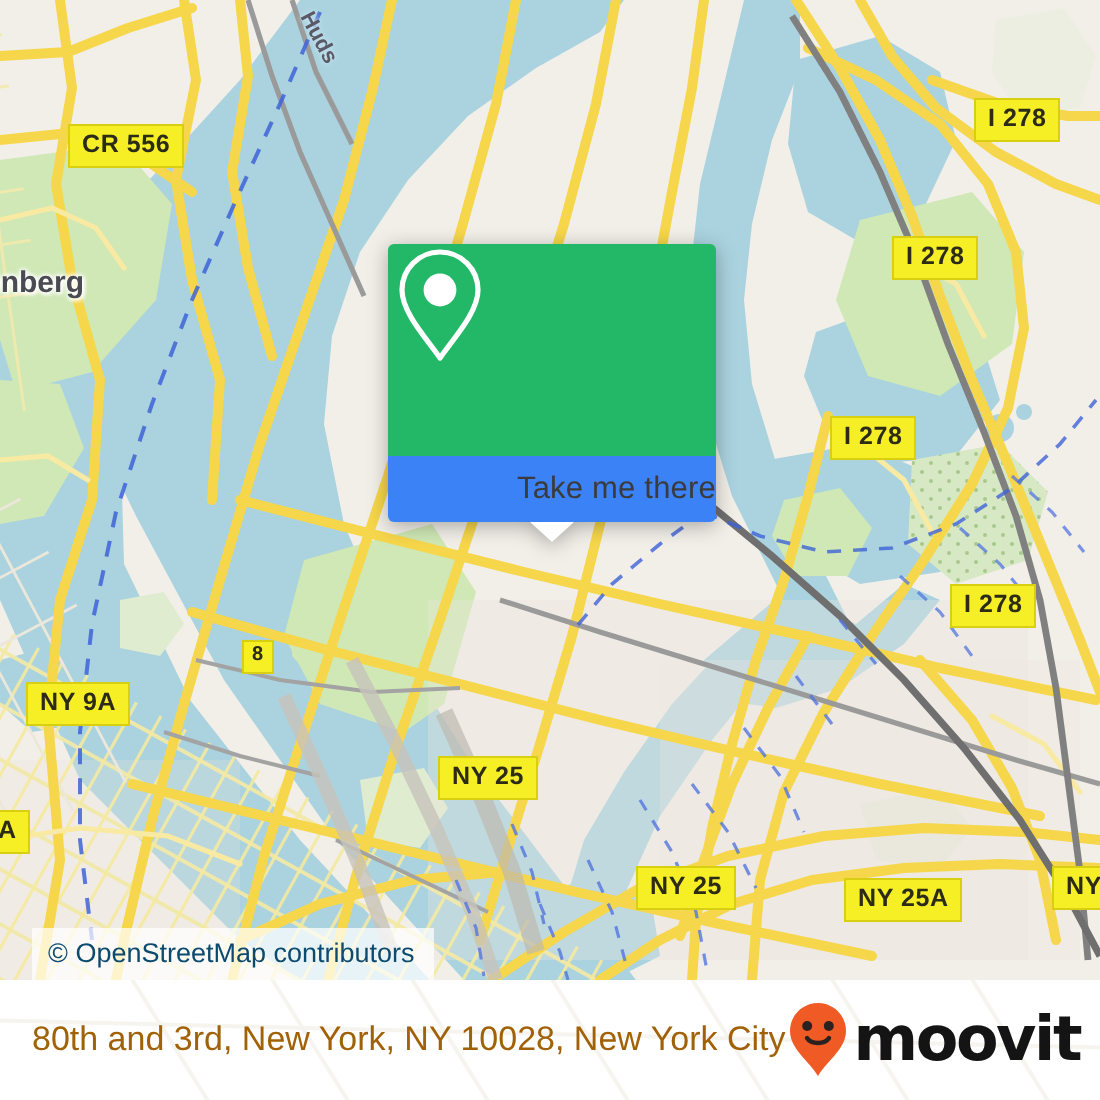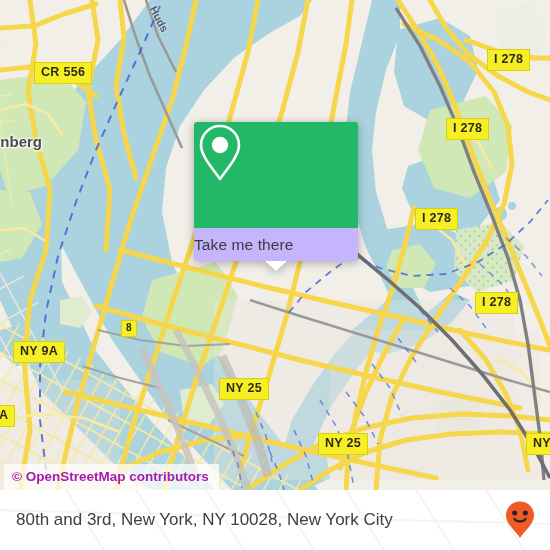--- a/index.html
+++ b/index.html
@@ -46,46 +46,45 @@
     position:absolute;
     color:#5a5a66;
     font-size:11px;
     font-weight:bold;
     text-shadow:0 0 3px #c6e0ef,0 0 2px #c6e0ef;
     white-space:nowrap;
   }
 
   
   #attrib{
-    position:absolute;left:4px;top:464px;
+    position:absolute;left:16px;top:464px;
     background:rgba(255,255,255,0.72);
-    color:#a21caf;
+    color:#0c4a6e;
     font-size:13.5px;
     padding:5px 10px 5px 8px;
     white-space:nowrap;
     line-height:1.2;
-    font-weight:bold;
   }
 
   
   #card{
     position:absolute;left:194px;top:122px;width:164px;
     filter:drop-shadow(0 2px 5px rgba(0,0,0,0.30));
   }
   #card-green{
     height:106px;width:100%;
     background:#22b868;
     border-radius:3px 3px 0 0;
     display:flex;align-items:center;justify-content:center;
   }
   #card-white{
     height:33px;width:100%;
-    background:#c4b5fd;
+    background:#3b82f6;
     border-radius:0 0 3px 3px;
-    display:flex;align-items:center;justify-content:flex-start;
+    display:flex;align-items:center;justify-content:flex-end;
     position:relative;
   }
   #card-label{
     font-size:15.5px;color:#3b3b3b;
     font-family:"Liberation Sans", sans-serif;
     letter-spacing:.1px;
   }
   #card-tail{
     position:absolute;left:50%;bottom:-10px;margin-left:-11px;
     width:0;height:0;
@@ -102,21 +101,21 @@
     box-sizing:border-box;
     padding:0 14px 0 16px;
     overflow:hidden;
   }
   #footer-bg{
     position:absolute;left:0;top:0;width:550px;height:60px;
     overflow:hidden;opacity:.45;pointer-events:none;
   }
   #footer-address{
     position:relative;z-index:2;
-    font-size:17px;color:#404040;
+    font-size:17px;color:#a16207;
     font-family:"Liberation Sans", sans-serif;
     white-space:nowrap;
   }
   #brand{position:relative;z-index:2;display:flex;align-items:center;gap:2px;}
   #brand-word{
     font-size:31px;color:#141414;
     font-family:"DejaVu Sans", sans-serif;
     font-weight:bold;letter-spacing:-1.2px;
     line-height:1;
   }
@@ -400,20 +399,21 @@
     <div class="shield md" style="left:34px;top:62px;">CR 556</div>
     <div class="shield md" style="left:487px;top:49px;">I 278</div>
     <div class="shield md" style="left:446px;top:118px;">I 278</div>
     <div class="shield md" style="left:415px;top:208px;">I 278</div>
     <div class="shield md" style="left:475px;top:292px;">I 278</div>
     <div class="shield md" style="left:13px;top:341px;">NY 9A</div>
     <div class="shield sm" style="left:121px;top:320px;">8</div>
     <div class="shield md" style="left:-8px;top:405px;">A</div>
     <div class="shield md" style="left:219px;top:378px;">NY 25</div>
     <div class="shield md" style="left:318px;top:433px;">NY 25</div>
+    <div class="shield md" style="left:422px;top:439px;">NY 25A</div>
     <div class="shield md" style="left:526px;top:433px;">NY 2</div>
 
     <div id="attrib">© OpenStreetMap contributors</div>
 
     <div id="card">
       <div id="card-green">
         <svg width="52" height="62" viewBox="0 0 52 62">
           <path d="M26 4 C15.5 4 7 12.5 7 23 C7 34.5 20 48 26 57 C32 48 45 34.5 45 23 C45 12.5 36.5 4 26 4 Z" fill="none" stroke="#ffffff" stroke-width="2.6" stroke-linejoin="round"></path>
           <circle cx="26" cy="23" r="8.2" fill="#ffffff"></circle>
         </svg>
@@ -443,16 +443,17 @@
 
     <div id="footer-address">80th and 3rd, New York, NY 10028, New York City</div>
 
     <div id="brand">
       <svg width="32" height="40" viewBox="0 0 32 40">
         <path d="M16 1.5 C8.2 1.5 2 7.7 2 15.5 C2 24.5 12 31 16 38 C20 31 30 24.5 30 15.5 C30 7.7 23.8 1.5 16 1.5 Z" fill="#ef5a25"></path>
         <circle cx="10.6" cy="13" r="2.5" fill="#2b2220"></circle>
         <circle cx="21.4" cy="13" r="2.5" fill="#2b2220"></circle>
         <path d="M10.5 19 C12.6 22.3 19.4 22.3 21.5 19" fill="none" stroke="#2b2220" stroke-width="2.2" stroke-linecap="round"></path>
       </svg>
+      <span id="brand-word">moovit</span>
     </div>
   </div>
 
 </div>
 
 </body></html>

